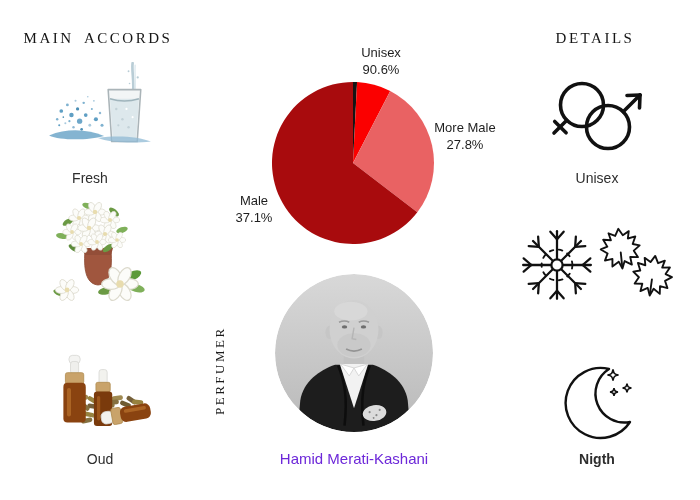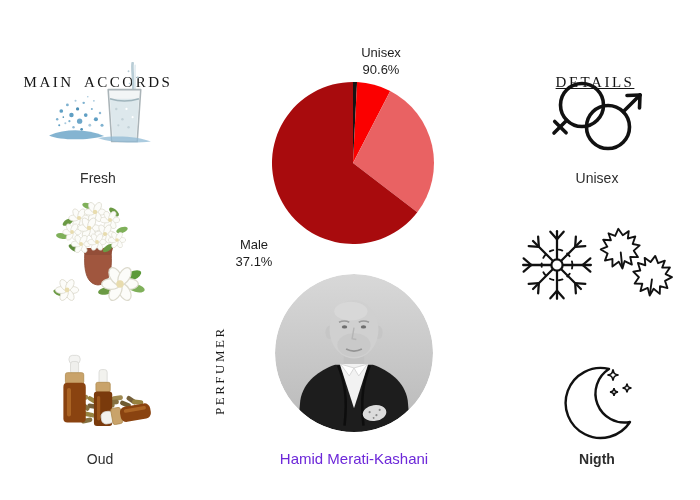--- a/index.html
+++ b/index.html
@@ -1,19 +1,19 @@
 <!DOCTYPE html>
 <html><head>
 <meta charset="utf-8">
 <style>
   html,body{margin:0;padding:0;background:#ffffff;}
   .canvas{position:relative;width:700px;height:500px;background:#ffffff;overflow:hidden;
           font-family:"Liberation Sans",sans-serif;color:#2b2b2b;}
   .col-heading{position:absolute;font-family:"Liberation Serif",serif;font-size:15px;
-               letter-spacing:2.5px;word-spacing:5px;color:#151515;text-align:center;white-space:nowrap;margin-top:44px;}
+               letter-spacing:2.5px;word-spacing:5px;color:#151515;text-align:center;white-space:nowrap;}
   .item-label{position:absolute;font-size:14px;color:#2e2e2e;text-align:center;width:160px;white-space:nowrap;}
   .abs{position:absolute;}
   .pie-label{position:absolute;font-size:13px;line-height:17px;color:#1e1e1e;text-align:center;}
   .perfumer-vertical{position:absolute;left:212px;top:323px;height:96px;width:22px;
       writing-mode:vertical-rl;transform:rotate(180deg);font-family:"Liberation Serif",serif;
       font-size:13px;letter-spacing:2.5px;color:#1c1c1c;text-align:center;}
   .portrait-wrap{position:absolute;left:275px;top:274px;width:158px;height:158px;border-radius:50%;overflow:hidden;}
   .name-label{position:absolute;left:254px;top:450px;width:200px;text-align:center;
               font-size:15px;color:#6d28d9;white-space:nowrap;}
   svg{display:block;}
@@ -62,21 +62,21 @@
           <circle cx="54" cy="62" r="1.5" fill="#7fb2d0"></circle>
         <circle cx="12" cy="62" r="1" fill="#5f9fc4"></circle>
           <circle cx="34" cy="66" r="1.3" fill="#4c8fb5"></circle>
         <circle cx="22" cy="58" r="1.1" fill="#7fb2d0"></circle>
           <circle cx="40" cy="34" r="0.8" fill="#a9cade"></circle>
         <path d="M2,72 C20,64.5 40,66 56,72.5 C40,77 13,77 2,72 Z" fill="#6ea7c9" opacity="0.85"></path>
         <path d="M50,74.5 C70,71.5 90,73.5 102,78 C85,80 60,79 50,74.5 Z" fill="#8fb9d4" opacity="0.75"></path>
       </svg>
     </span>
   </div>
-  <div class="item-label" style="left:18px;top:170px;">Fresh</div>
+  <div class="item-label" style="left:10px;top:170px;">Fresh</div>
 
   <div class="abs" style="left:48px;top:192px;">
     <span>
       <svg width="100" height="116" viewBox="0 0 100 116">
         <defs>
           <g id="fl">
             <g fill="#fcfcf9" stroke="#dcdacd" stroke-width="0.7">
               <ellipse rx="5.2" ry="3" transform="rotate(0) translate(5,0)"></ellipse>
               <ellipse rx="5.2" ry="3" transform="rotate(60) translate(5,0)"></ellipse>
               <ellipse rx="5.2" ry="3" transform="rotate(120) translate(5,0)"></ellipse>
@@ -184,21 +184,25 @@
         <path d="M100,100 L104.07,19.10 A81,81 0 0 1 137.23,28.06 Z" fill="#FB0000"></path>
         <path d="M100,100 L137.23,28.06 A81,81 0 0 1 164.31,149.24 Z" fill="#E96263"></path>
         <path d="M100,100 L164.31,149.24 A81,81 0 1 1 100.00,19.00 Z" fill="#A80B0D"></path>
       </svg>
   </div>
 
   <div class="pie-label" style="left:345px;top:44px;width:72px;">
     <span>Unisex</span><br>
     <span>90.6%</span>
   </div>
-  <div class="pie-label" style="left:216px;top:192px;width:76px;margin-top:44px;">
+  <div class="pie-label" style="left:424px;top:119px;width:82px;">
+    <span>More Male</span><br>
+    <span>27.8%</span>
+  </div>
+  <div class="pie-label" style="left:216px;top:192px;width:76px;">
     <span>Male</span><br>
     <span>37.1%</span>
   </div>
 
   <div class="perfumer-vertical">PERFUMER</div>
 
   <div class="portrait-wrap">
     <svg width="158" height="158" viewBox="0 0 100 100">
       <defs>
         <linearGradient id="bgGrad" x1="0" y1="0" x2="0" y2="1">
@@ -235,21 +239,21 @@
         <ellipse cx="44" cy="33.5" rx="1.7" ry="1" fill="#6e6e6e"></ellipse>
         <ellipse cx="56" cy="33.5" rx="1.7" ry="1" fill="#6e6e6e"></ellipse>
         <path d="M50,34 L48.8,41 L51.5,41.5" fill="none" stroke="#b5b5b5" stroke-width="0.9"></path>
         <path d="M45,47.5 Q50,50 55,47.5" fill="none" stroke="#949494" stroke-width="1.1"></path>
       </g>
     </svg>
   </div>
 
   <div class="name-label">Hamid Merati-Kashani</div>
 
-  <div class="col-heading" style="left:515px;top:30px;width:160px;text-decoration:underline;">DETAILS</div>
+  <div class="col-heading" style="left:515px;top:30px;width:160px;">DETAILS</div>
 
   <div class="abs" style="left:546px;top:76px;">
     <span>
       <svg width="104" height="84" viewBox="0 0 104 84" fill="none" stroke="#111111" stroke-width="3.6" stroke-linecap="round">
         <circle cx="36" cy="29" r="21.5"></circle>
         <line x1="20.8" y1="44.2" x2="8" y2="57"></line>
         <line x1="8.7" y1="45.4" x2="20.1" y2="56.8"></line>
         <circle cx="62" cy="51" r="21.5"></circle>
         <line x1="77.2" y1="35.8" x2="94" y2="19"></line>
         <line x1="94" y1="19" x2="81" y2="19.5"></line>

